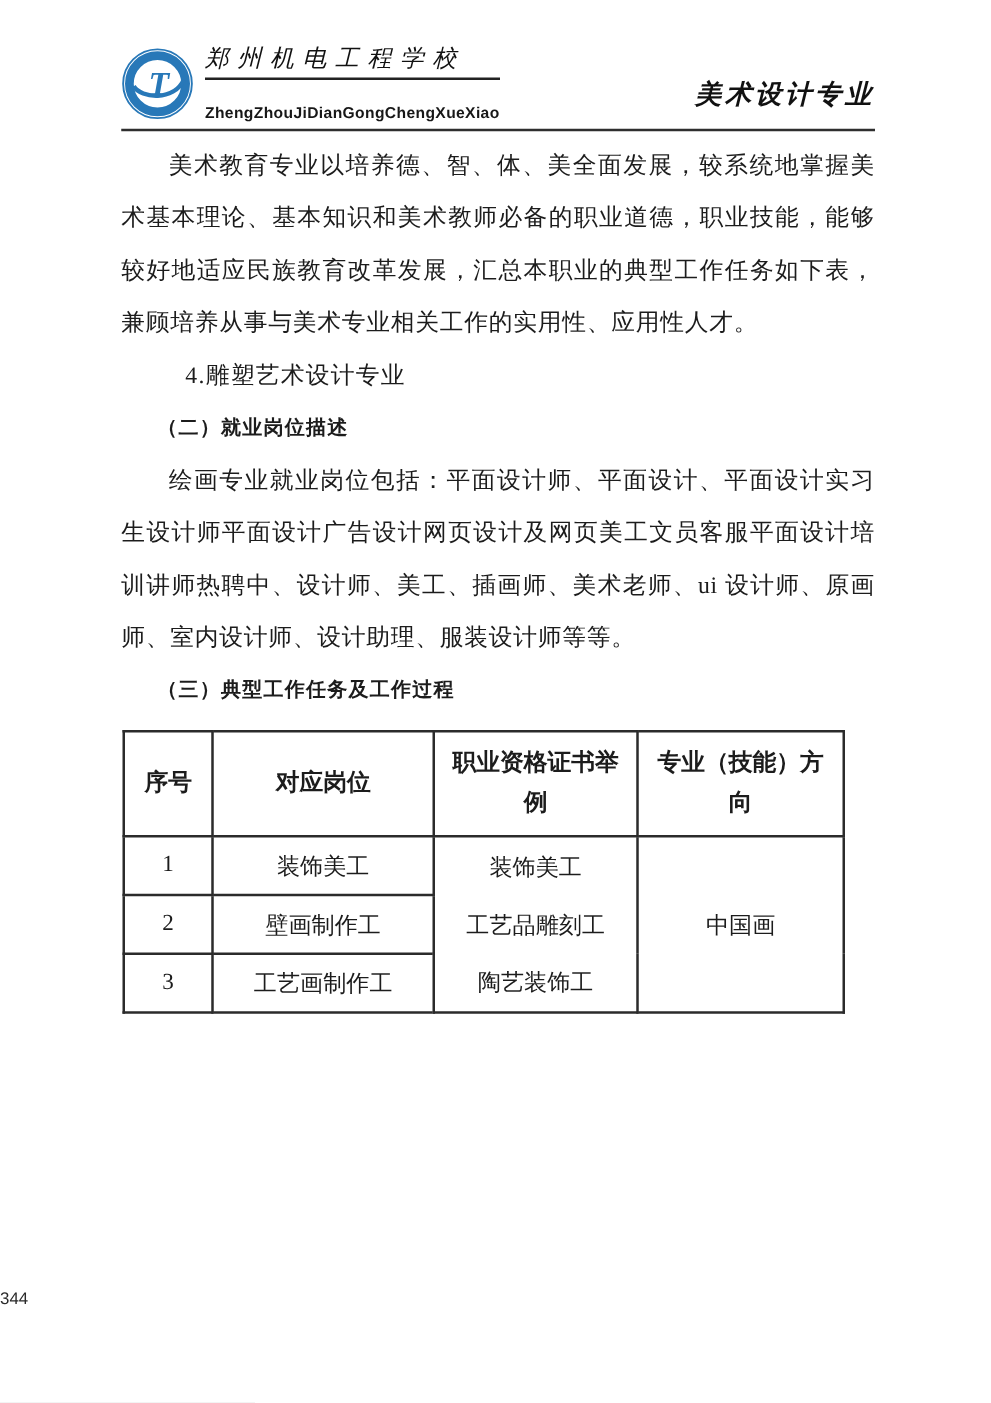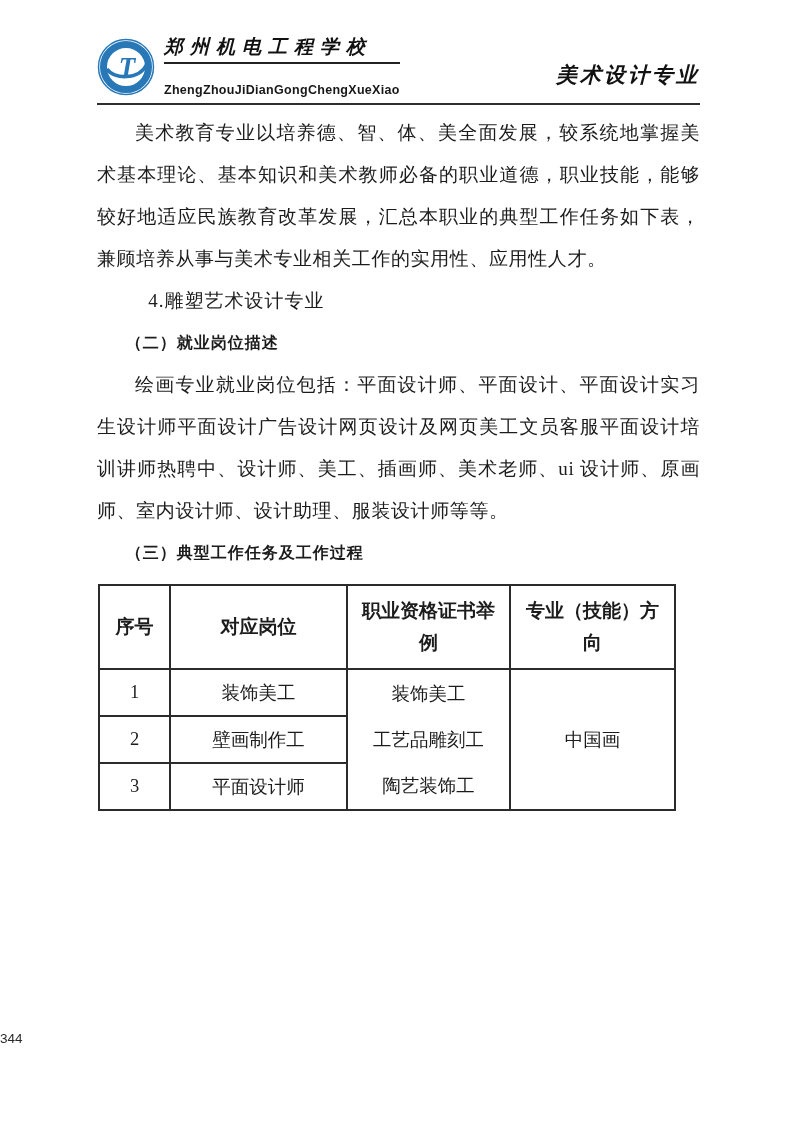--- a/index.html
+++ b/index.html
@@ -13,21 +13,21 @@
     font-family: "Liberation Serif", "DejaVu Serif", serif;
     overflow: hidden;
   }
   
   .header { padding: 34px 93px 0 97px; }
   .header-row { display: flex; justify-content: space-between; align-items: flex-end; }
   .brand-left { display: flex; align-items: center; }
   .logo { width: 58px; height: 58px; flex: 0 0 auto; }
   .name-block { margin-left: 9px; padding-bottom: 2px; }
   .school-name {
-    font-size: 19px; font-weight: 700; letter-spacing: 7px;
+    font-size: 19px; font-weight: 400; letter-spacing: 7px;
     font-style: italic; white-space: nowrap; color: #111;
   }
   .name-divider { border-top: 2px solid #222; margin: 2px 0 2px 0; }
   .school-pinyin {
     font-family: "Liberation Sans", "DejaVu Sans", sans-serif;
     font-size: 12.5px; font-weight: 700; letter-spacing: 0.3px; color: #171717; margin-top: 19px;
   }
   .brand-right {
     font-size: 21px; font-weight: 700; font-style: italic;
     letter-spacing: 3px; padding-bottom: 10px; color: #111; white-space: nowrap; margin-left: 21px;
@@ -132,21 +132,21 @@
             </div>
           </td>
           <td rowspan="3">中国画</td>
         </tr>
         <tr>
           <td>2</td>
           <td>壁画制作工</td>
         </tr>
         <tr>
           <td>3</td>
-          <td>平面设计师</td>
+          <td>工艺画制作工</td>
         </tr>
       </tbody>
     </table>
   </div>
 
   <div class="footer">
     <span>344</span>
   </div>
 
 </div>

